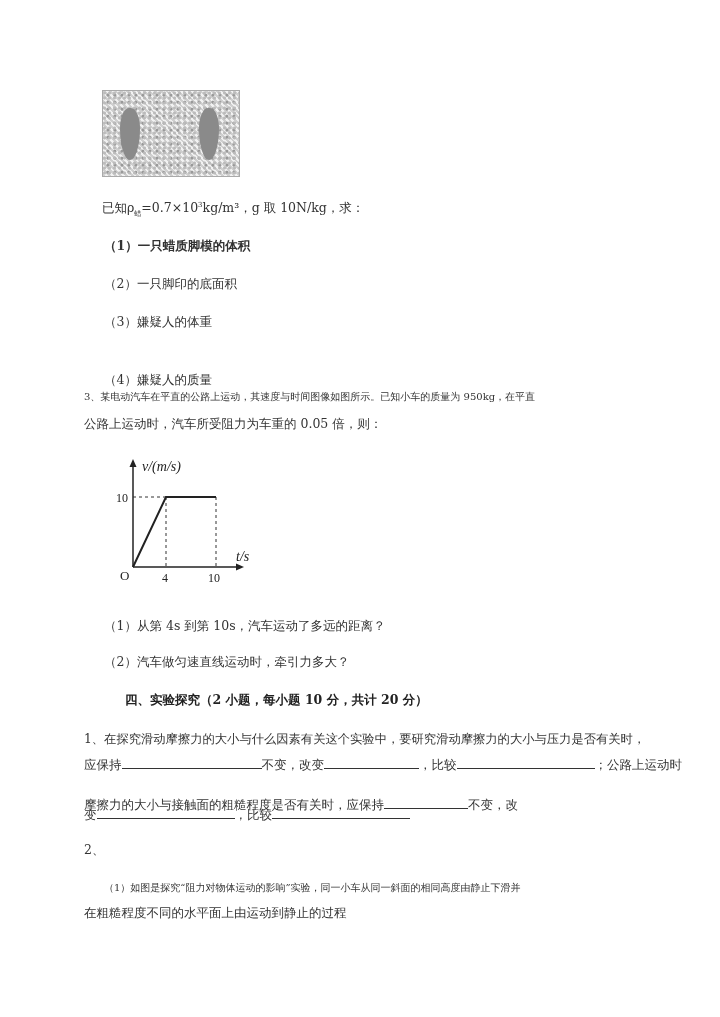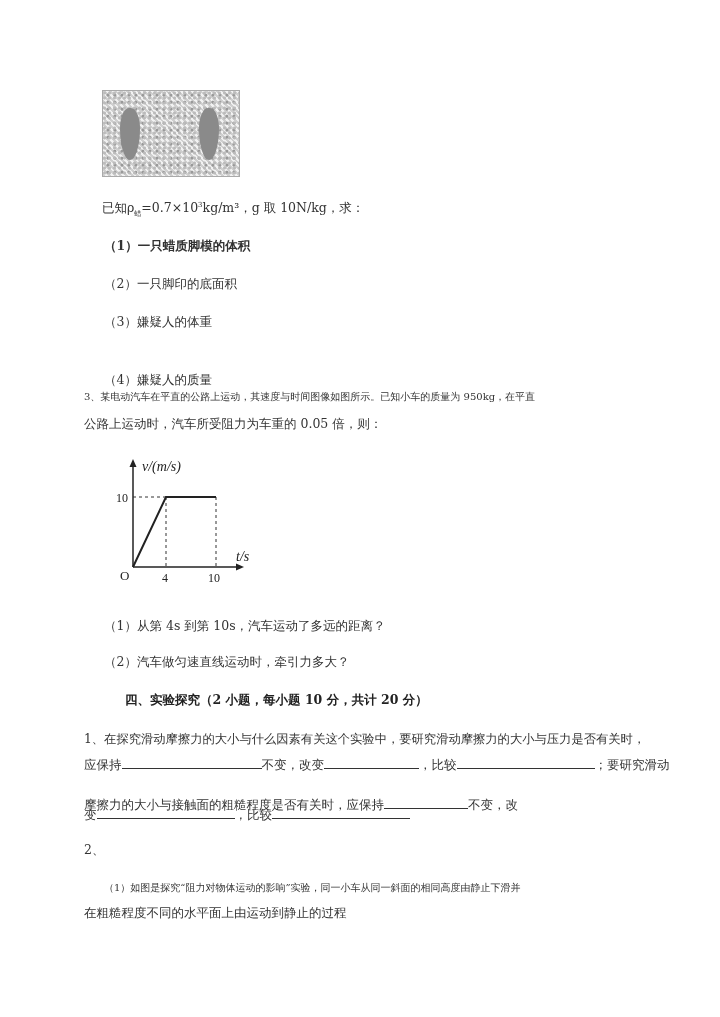--- a/index.html
+++ b/index.html
@@ -72,21 +72,21 @@
   <text x="126" y="106" font-size="14" font-style="italic" fill="#222">t/s</text>
 </svg>
 
 <div class="abs" style="left:104px; top:618px;">（1）从第 4s 到第 10s，汽车运动了多远的距离？</div>
 <div class="abs" style="left:104px; top:654px;">（2）汽车做匀速直线运动时，牵引力多大？</div>
 
 <div class="abs bold" style="left:84px; top:692px;">四、实验探究（2 小题，每小题 10 分，共计 20 分）</div>
 
 <div class="abs" style="left:84px; top:731px; font-size:12.3px;">1、在探究滑动摩擦力的大小与什么因素有关这个实验中，要研究滑动摩擦力的大小与压力是否有关时，</div>
 <div class="abs" style="left:84px; top:756px;">
-  <span>应保持</span><span class="blank" style="width:140px"></span><span>不变，改变</span><span class="blank" style="width:95px"></span><span>，比较</span><span class="blank" style="width:138px"></span><span>；要研究滑动</span>
+  <span>应保持</span><span class="blank" style="width:140px"></span><span>不变，改变</span><span class="blank" style="width:95px"></span><span>，比较</span><span class="blank" style="width:138px"></span><span>；公路上运动时</span>
 </div>
 <div class="abs" style="left:84px; top:781px;margin-top:15px;">
   <span>摩擦力的大小与接触面的粗糙程度是否有关时，应保持</span><span class="blank" style="width:84px"></span><span>不变，改</span>
 </div>
 <div class="abs" style="left:84px; top:806px;">
   <span>变</span><span class="blank" style="width:138px"></span><span>，比较</span><span class="blank" style="width:138px"></span>
 </div>
 
 <div class="abs" style="left:84px; top:842px;">2、</div>
 <div class="abs" style="left:104px; top:881px; font-size:10px;">（1）如图是探究“阻力对物体运动的影响”实验，同一小车从同一斜面的相同高度由静止下滑并</div>

